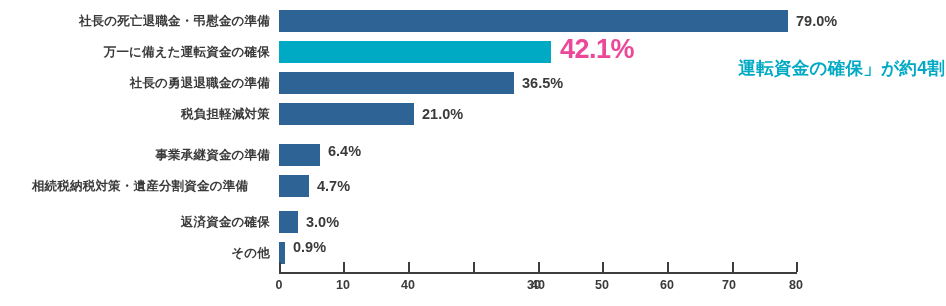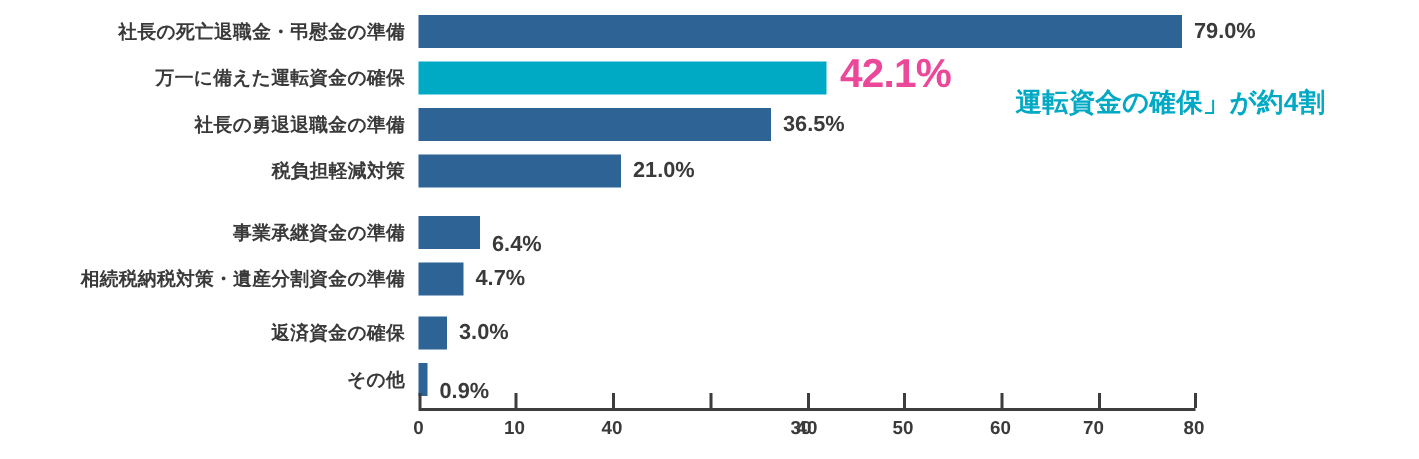--- a/index.html
+++ b/index.html
@@ -101,60 +101,61 @@
     top: 55px;
     width: 290px;
     font-size: 17.5px;
     font-weight: 700;
     color: #00A9C4;
     line-height: 27px;
     letter-spacing: 0.3px;
   }
   #annotation .line2 {
     padding-left: 22px;
+    text-align: right;
   }
 </style>
 </head>
 <body>
 
 <div id="chart-root">
 
   <div class="cat-label" style="top:10px;">社長の死亡退職金・弔慰金の準備</div>
   <div class="cat-label" style="top:41px;">万一に備えた運転資金の確保</div>
   <div class="cat-label" style="top:72px;">社長の勇退退職金の準備</div>
   <div class="cat-label" style="top:103px;">税負担軽減対策</div>
   <div class="cat-label" style="top:144px;">事業承継資金の準備</div>
-  <div class="cat-label" style="top:175px;">相続税納税対策・遺産分割資金の準備</div>
+  <div class="cat-label" style="top:175px;text-align:center;">相続税納税対策・遺産分割資金の準備</div>
   <div class="cat-label" style="top:211px;">返済資金の確保</div>
   <div class="cat-label" style="top:242px;">その他</div>
 
   <div id="plot">
     <div class="bar" style="top:10px; left:0; width:509px;"></div>
     <div class="val-label" style="top:10px; left:517px;">79.0%</div>
 
     <div class="bar highlight" style="top:41px; left:0; width:272px;"></div>
     <div class="val-label highlight" style="top:38px; left:281px;">42.1%</div>
 
     <div class="bar" style="top:72px; left:0; width:235px;"></div>
     <div class="val-label" style="top:72px; left:243px;">36.5%</div>
 
     <div class="bar" style="top:103px; left:0; width:135px;"></div>
     <div class="val-label" style="top:103px; left:143px;">21.0%</div>
 
     <div class="bar" style="top:144px; left:0; width:41px;"></div>
-    <div class="val-label" style="top:152px; left:49px;">6.4%</div>
+    <div class="val-label" style="top:140px; left:49px;">6.4%</div>
 
     <div class="bar" style="top:175px; left:0; width:30px;"></div>
     <div class="val-label" style="top:175px; left:38px;">4.7%</div>
 
     <div class="bar" style="top:211px; left:0; width:19px;"></div>
     <div class="val-label" style="top:211px; left:27px;">3.0%</div>
 
     <div class="bar" style="top:242px; left:0; width:6px;"></div>
-    <div class="val-label" style="top:250px; left:14px;">0.9%</div>
+    <div class="val-label" style="top:236px; left:14px;">0.9%</div>
   </div>
 
   <div id="axis-line"></div>
 
   <div class="tick" style="left:279px;"></div>
   <div class="tick" style="left:343px;"></div>
   <div class="tick" style="left:408px;"></div>
   <div class="tick" style="left:473px;"></div>
   <div class="tick" style="left:538px;"></div>
   <div class="tick" style="left:602px;"></div>

